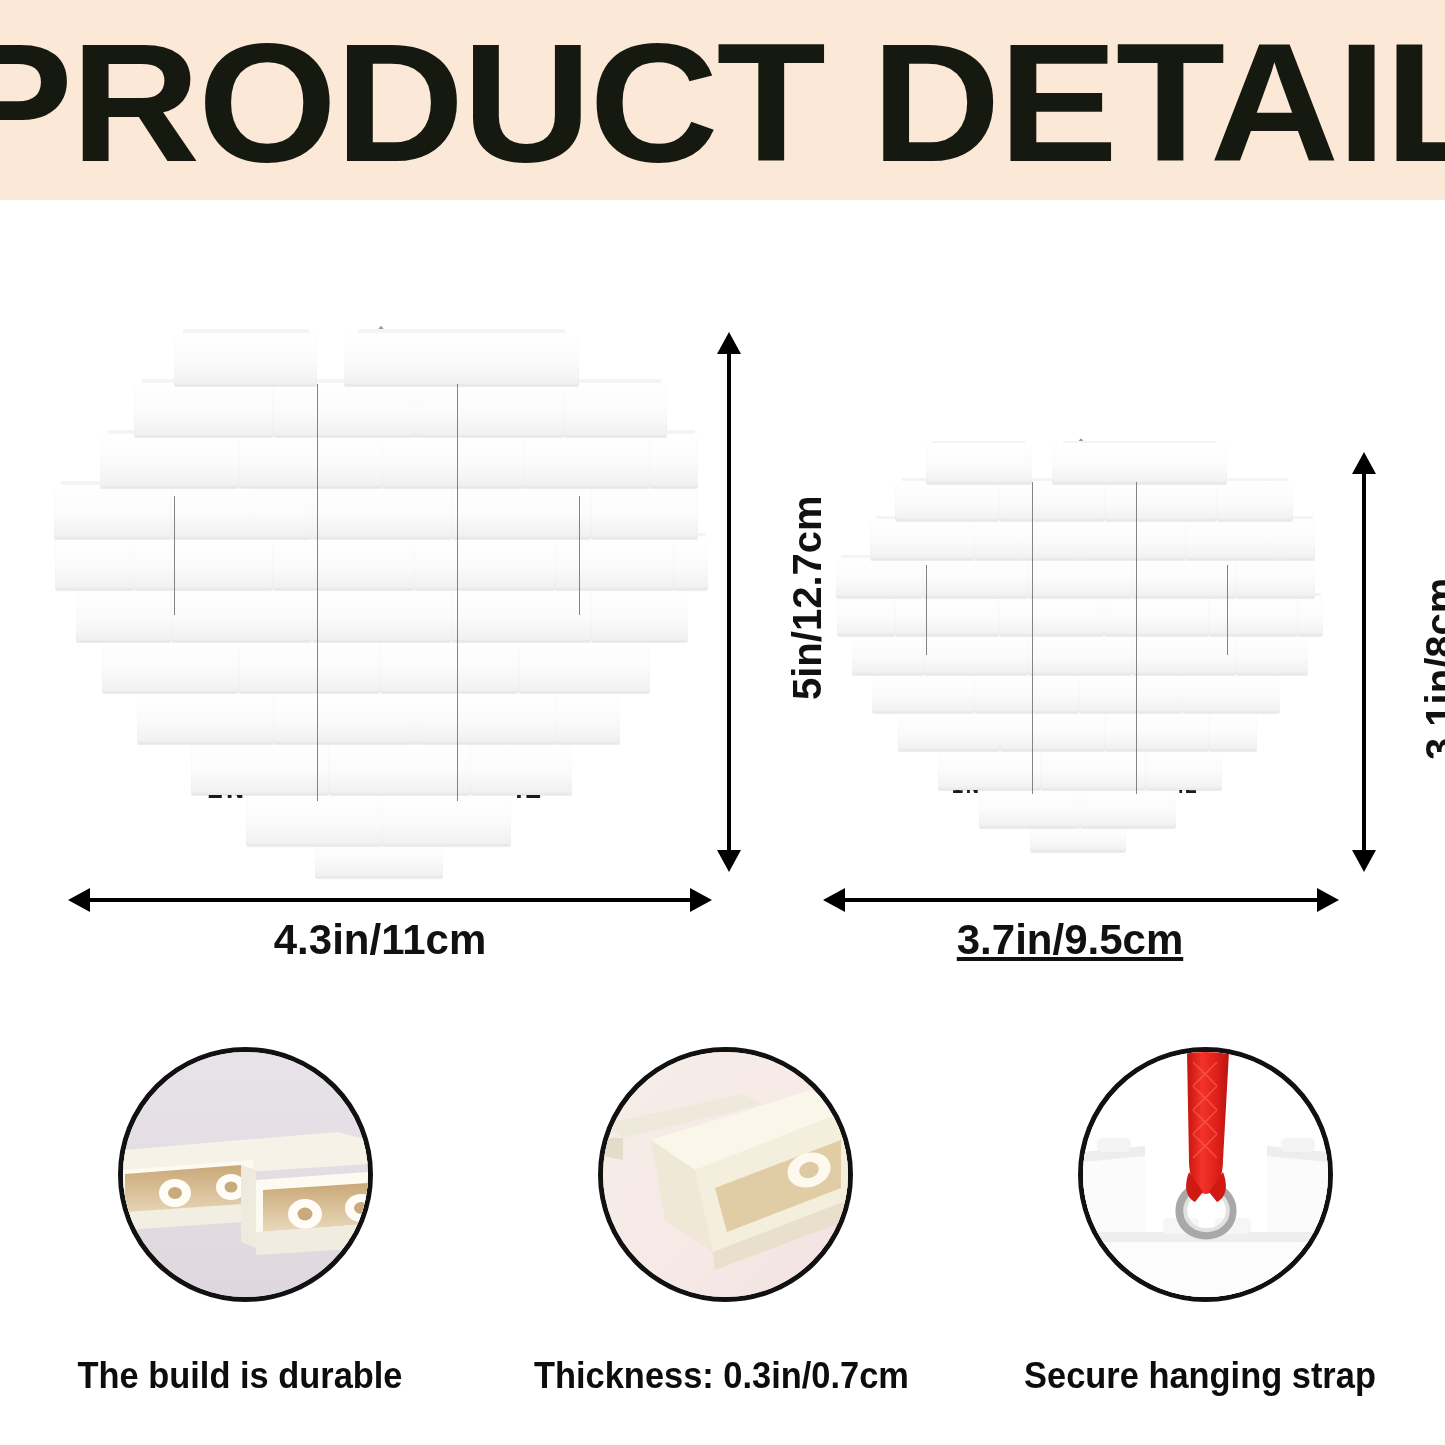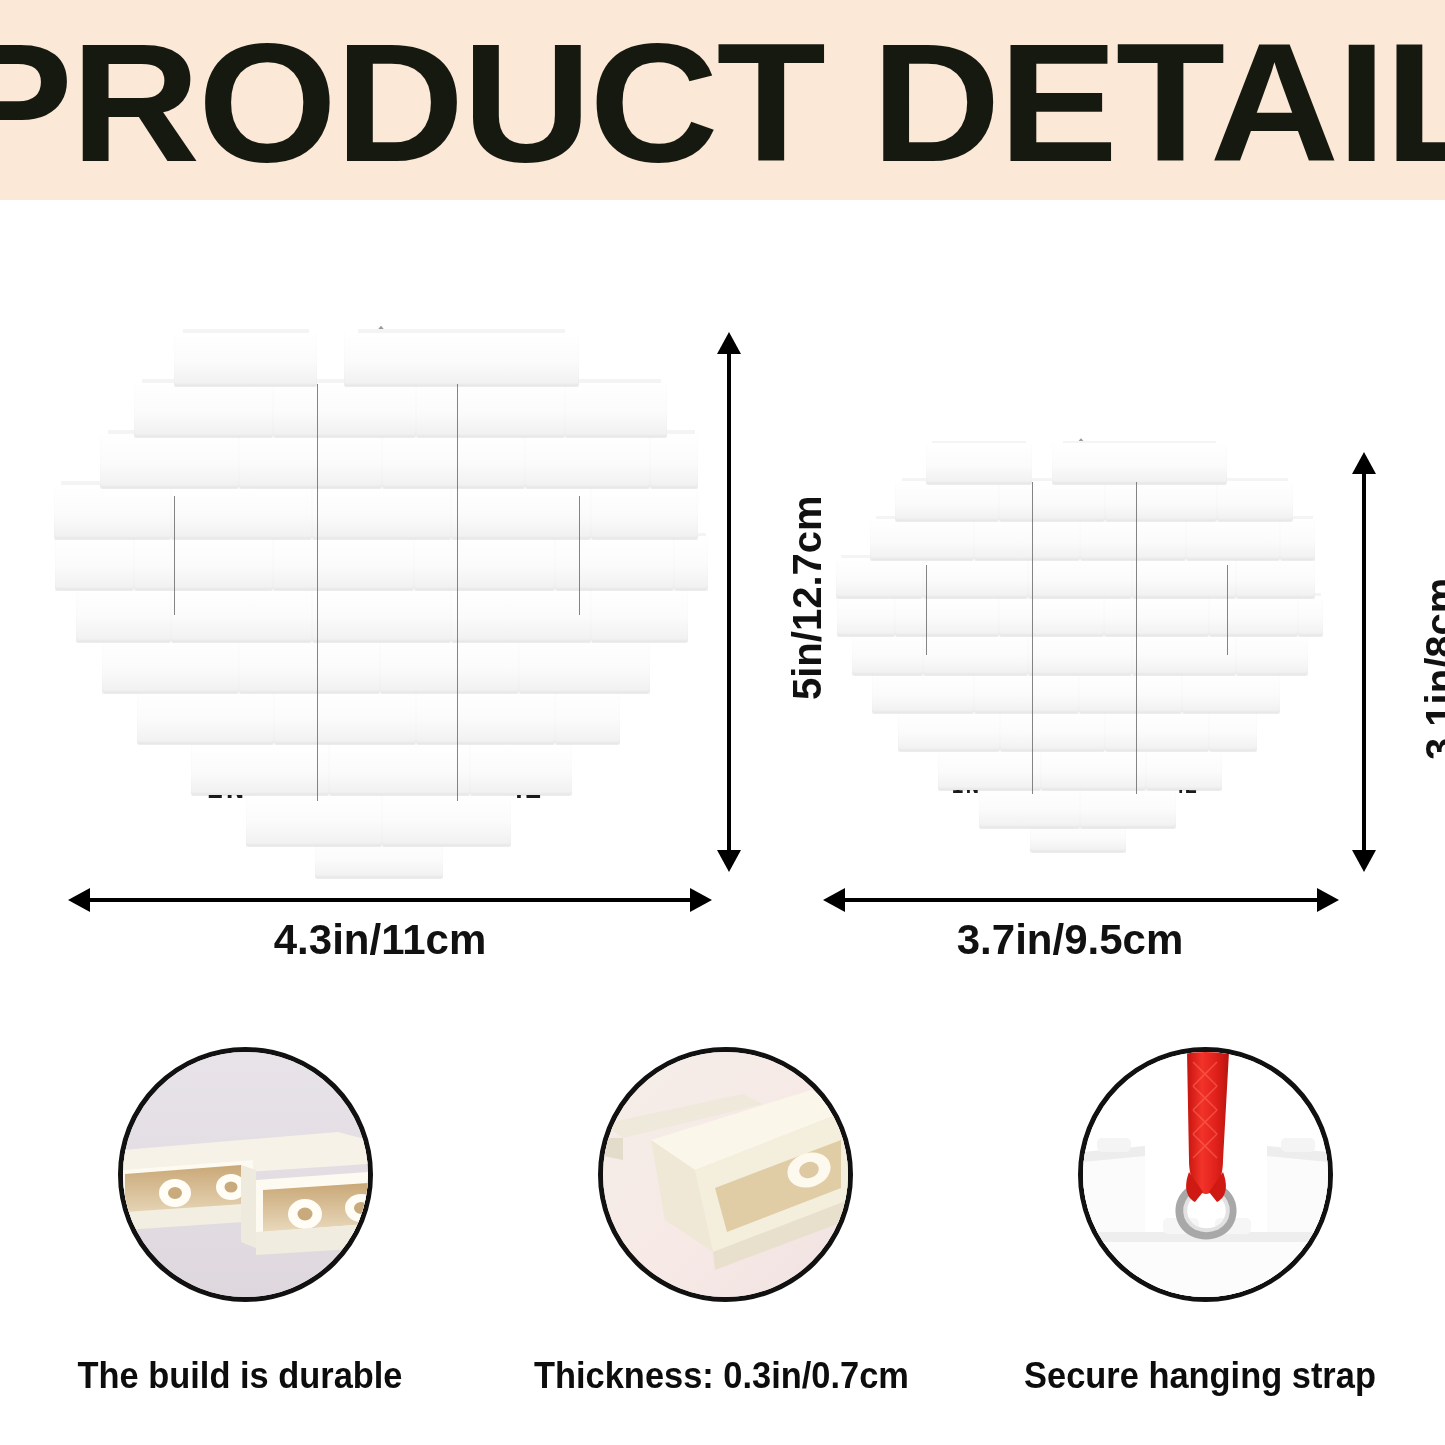--- a/index.html
+++ b/index.html
@@ -656,21 +656,21 @@
 <div>
   <div class="dim-line dim-v" style="left:1362px;top:472px;height:378px;"></div>
   <div class="arrowhead ah-up" style="left:1352px;top:452px;"></div>
   <div class="arrowhead ah-down" style="left:1352px;top:850px;"></div>
   <div class="dim-label vert" style="left:1418px;top:760px;font-size:40px;">3.1in/8cm</div>
 </div>
 <div>
   <div class="dim-line dim-h" style="left:845px;top:898px;width:472px;"></div>
   <div class="arrowhead ah-left" style="left:823px;top:888px;"></div>
   <div class="arrowhead ah-right" style="left:1317px;top:888px;"></div>
-  <div class="dim-label" style="left:780px;top:916px;width:580px;text-align:center;font-size:42px;">3.7in/9.5cm</div>
+  <div class="dim-label" style="left:780px;top:916px;width:580px;text-align:center;font-size:42px;text-decoration:underline;">3.7in/9.5cm</div>
 </div>
 
 <div class="detail-circle" style="left:118px;top:1047px;width:245px;height:245px;">
   <div class="inner">
     <svg viewBox="0 0 245 245" class="fig-svg">
       <defs>
         <linearGradient id="bg1" x1="0" y1="0" x2="0" y2="1">
           <stop offset="0%" stop-color="#e8e3e8"></stop>
           <stop offset="100%" stop-color="#ded8de"></stop>
         </linearGradient>

